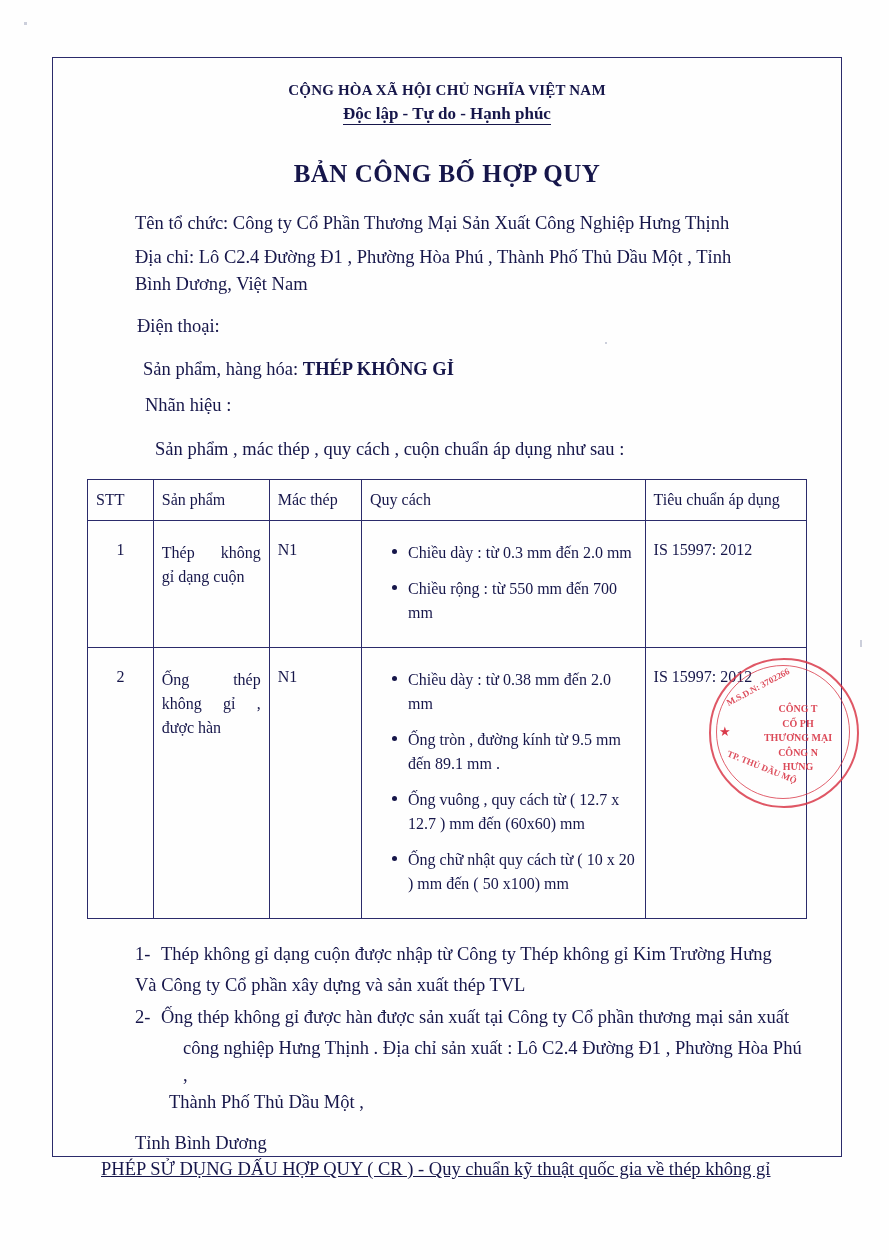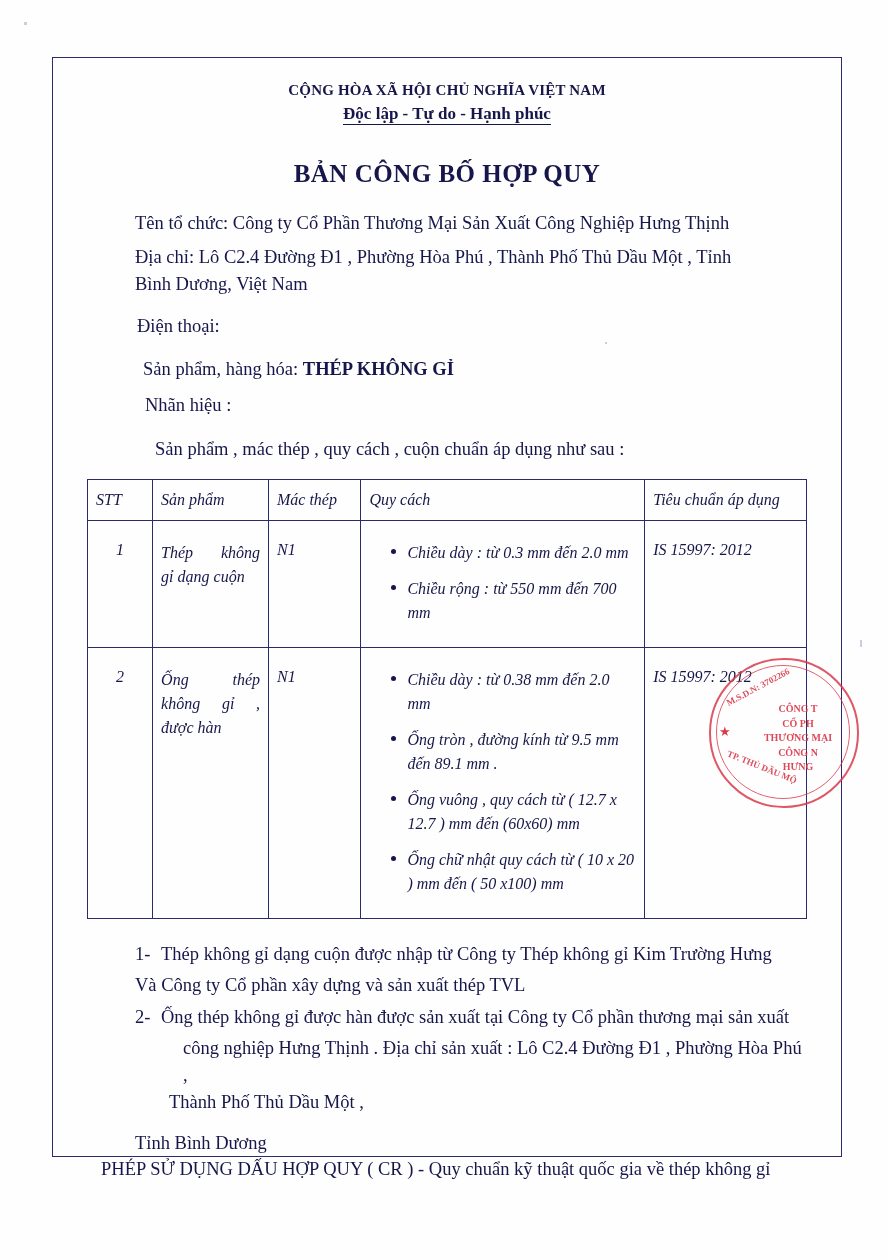--- a/index.html
+++ b/index.html
@@ -102,21 +102,20 @@
     width: 100%;
     border-collapse: collapse;
     margin-top: 16px;
     font-size: 16px;
     color: #16164a;
   }
   table.spec th, table.spec td {
     border: 1.2px solid #2b2b6b;
     vertical-align: top;
     padding: 20px 8px;
-    font-style: italic;
   }
   table.spec th {
     font-weight: normal;
     text-align: left;
     padding-top: 11px;
     padding-bottom: 11px;
   }
   th.c-stt, td.c-stt { width: 56px; text-align: center; }
   th.c-prod, td.c-prod { width: 120px; }
   th.c-mac, td.c-mac { width: 92px; }
@@ -189,20 +188,21 @@
     padding-left: 48px;
   }
   .qcvn-line {
     margin-top: 10px;
     padding-left: 48px;
     text-align: justify;
   }
   .qcvn-line2 {
     padding-left: 14px;
     text-align: justify;
+    text-decoration: underline;
   }
 
   
   .stamp {
     position: absolute;
     right: -18px;
     top: 600px;
     width: 150px;
     height: 150px;
     pointer-events: none;

